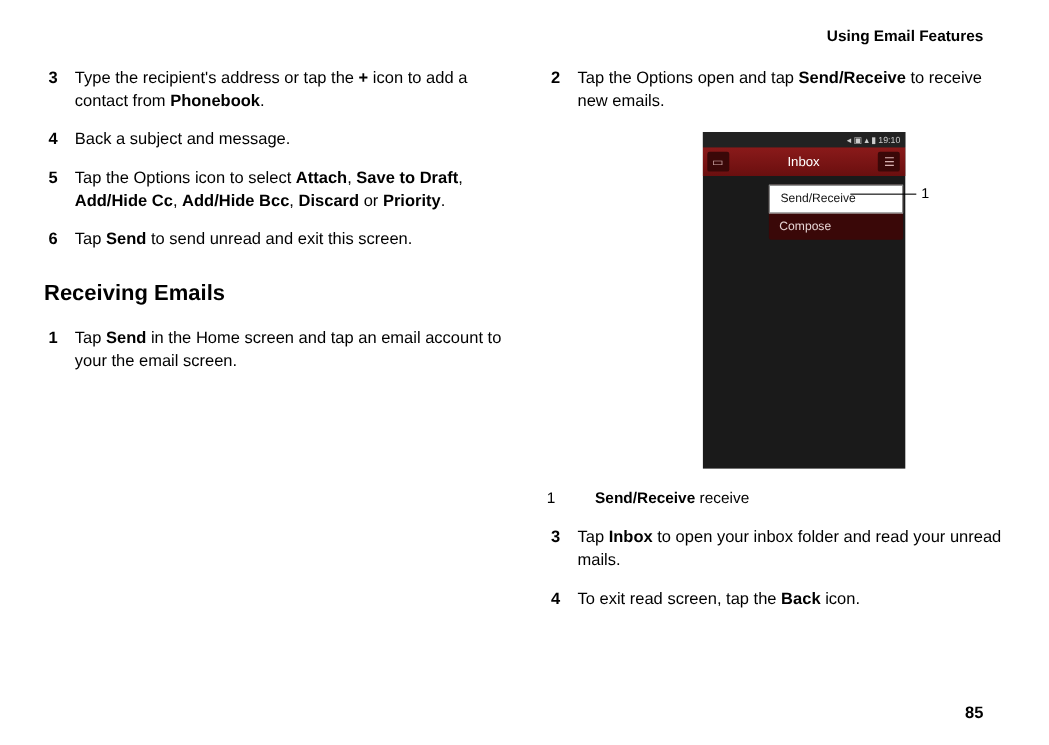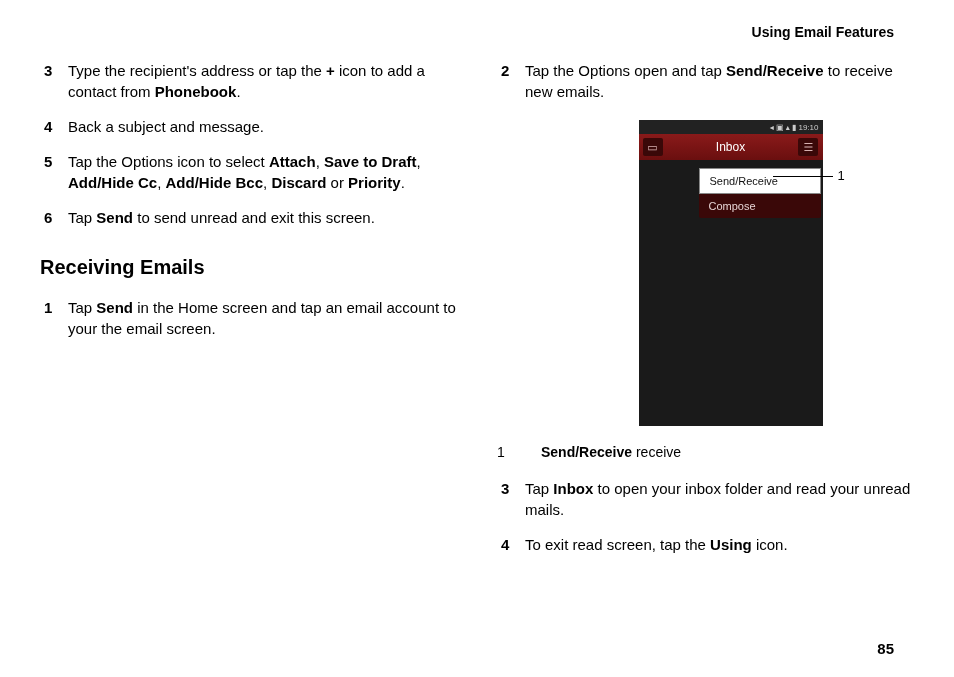--- a/index.html
+++ b/index.html
@@ -209,19 +209,19 @@
       <div id="legend-text"><span class="bold">Send/Receive</span><span class=""> receive</span></div>
     </div>
 
     <div id="right-stepsB">
         <div class="step">
           <div class="step-num">3</div>
           <div class="step-body"><span class="run">Tap </span><span class="run bold">Inbox</span><span class="run"> to open your inbox folder and read your unread mails.</span></div>
         </div>
         <div class="step">
           <div class="step-num">4</div>
-          <div class="step-body"><span class="run">To exit read screen, tap the </span><span class="run bold">Using</span><span class="run"> icon.</span></div>
+          <div class="step-body"><span class="run">To exit read screen, tap the </span><span class="run bold">Back</span><span class="run"> icon.</span></div>
         </div>
       </div>
   </div>
 </div>
 
 <div class="page-num">85</div>
 
 </body></html>

